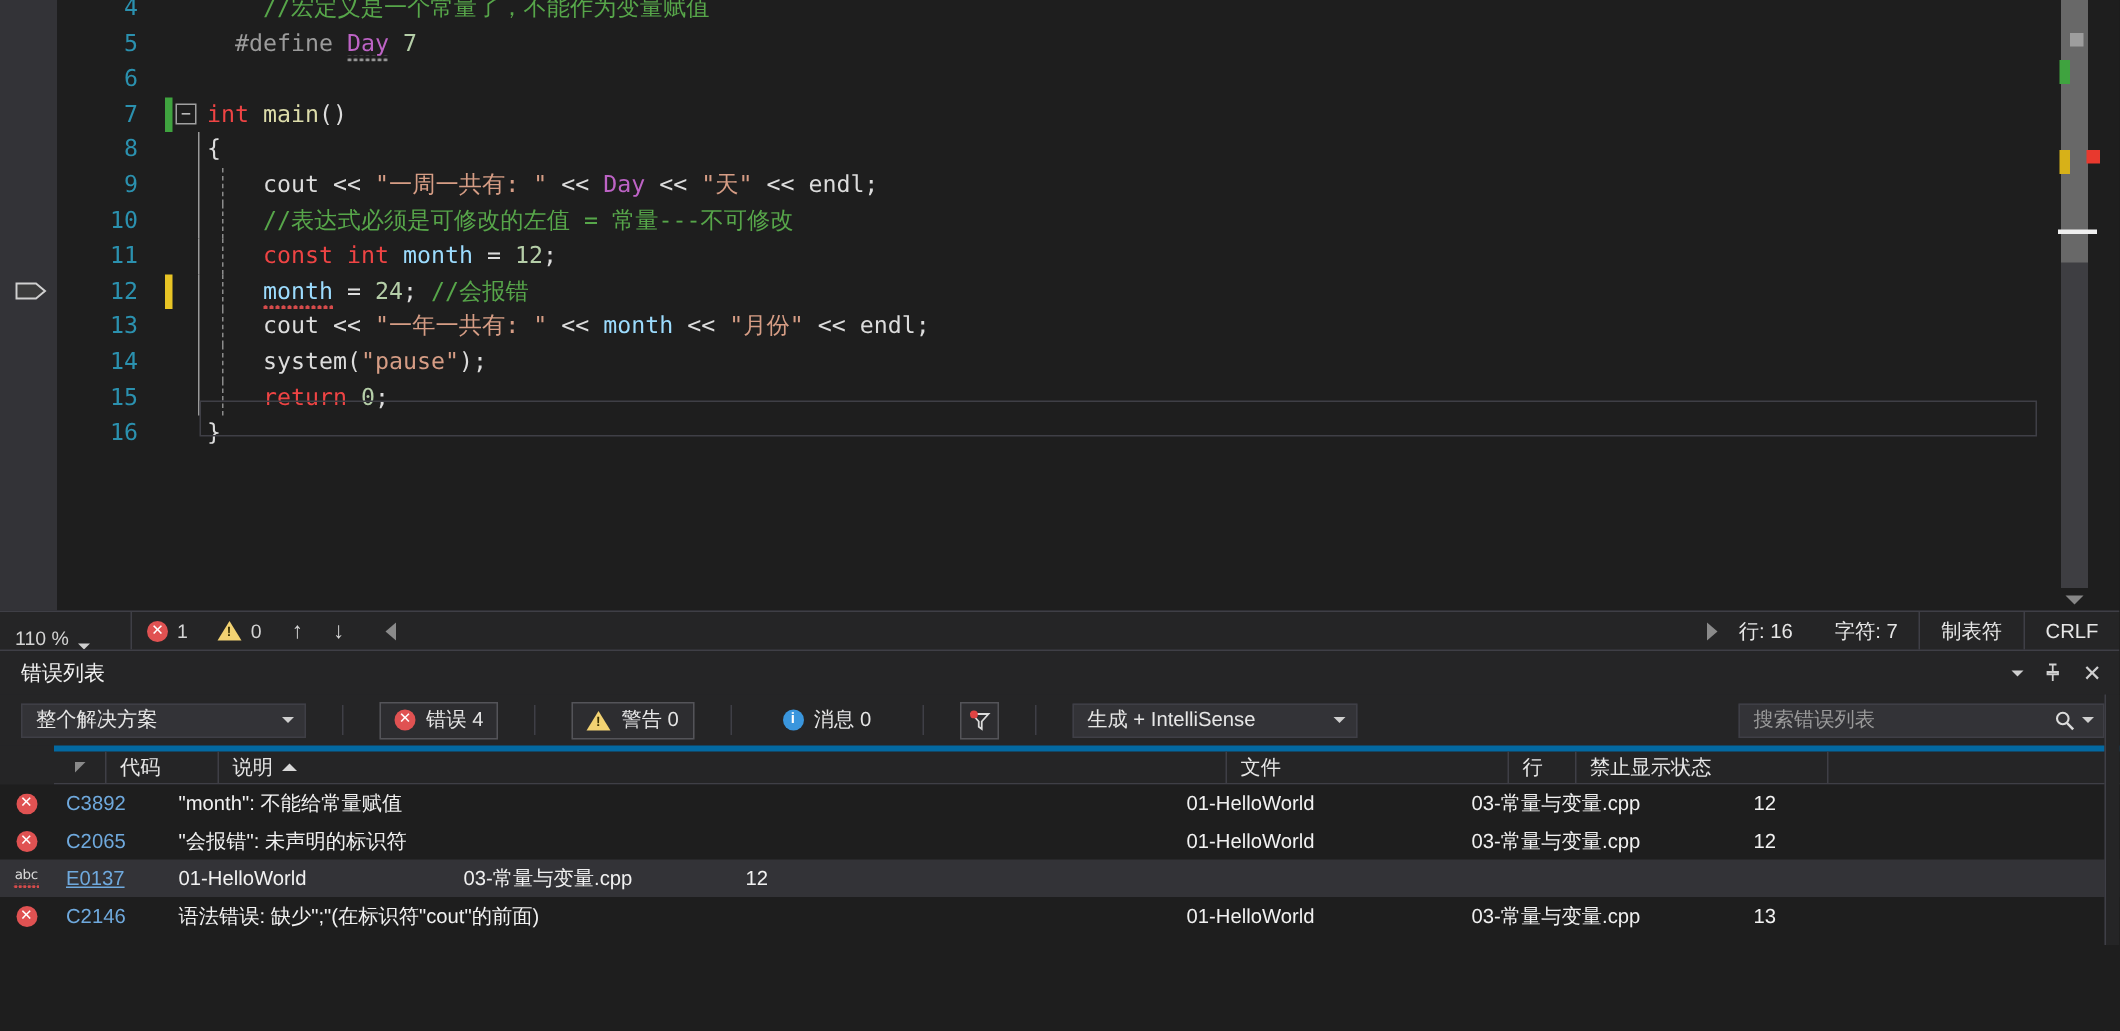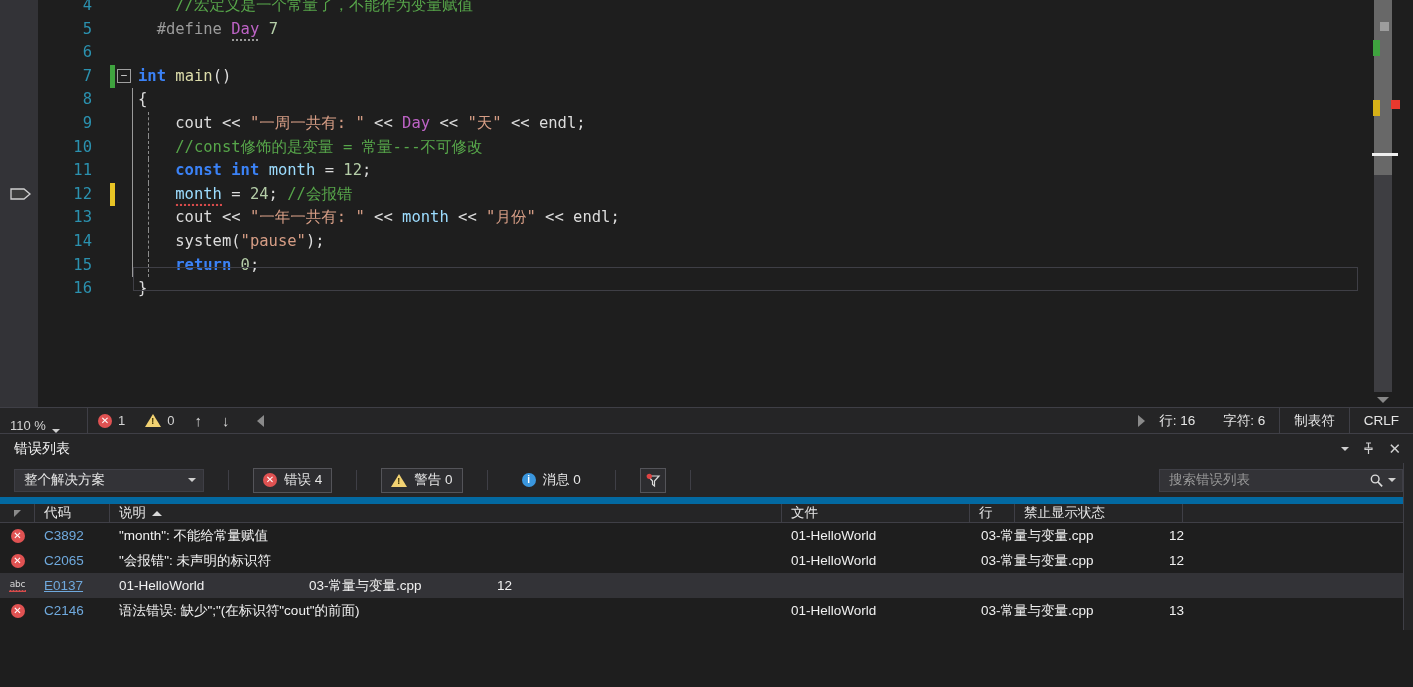--- a/index.html
+++ b/index.html
@@ -51,21 +51,21 @@
     font-size: 15.5px;
   }
   .chg { position: absolute; left: 72px; width: 5px; height: 23.6px; top: 0; }
   .chg.saved { background: #3fa33f; }
   .chg.unsaved { background: #e8c425; }
   .codetext { flex: 1; position: relative; }
 
   
   .t-plain  { color: #dcdcdc; }
   .t-cmt    { color: #57a64a; }
-  .t-kw     { color: #3b82f6; font-weight: bold; }
+  .t-kw     { color: #ef4444; }
   .t-pp     { color: #9b9b9b; }
   .t-macro  { color: #bd63c5; }
   .t-num    { color: #b5cea8; }
   .t-str    { color: #d69d85; }
   .t-var    { color: #9cdcfe; }
   .t-fn     { color: #dcdcaa; }
   .t-punct  { color: #dcdcdc; }
   .squiggle-red {
     background-image: radial-gradient(circle at 2px 3px, #d64b4b 1.3px, transparent 1.6px);
     background-size: 4px 4px;
@@ -238,22 +238,22 @@
     display: flex; align-items: center; gap: 4px;
     padding: 0 6px 0 9px;
     font-size: 13.5px; color: #9a9a9a;
   }
   .search-box .ph { flex: 1; }
 
   
   .grid-header {
     display: flex; height: 26px; align-items: stretch;
     background: #252526;
-    border-top: 7px solid #0369a1; border-bottom: 1px solid #3f3f46;
-    font-size: 13.5px; color: #e6e6e6;
+    border-top: 4px solid #0369a1; border-bottom: 1px solid #3f3f46;
+    font-size: 13.5px; color: #e6e6e6; margin-left: 36px;
   }
   .gh {
     display: flex; align-items: center; gap: 6px;
     padding-left: 9px;
     border-right: 1px solid #3f3f46;
   }
   .sort-asc {
     width: 0; height: 0;
     border-left: 5px solid transparent; border-right: 5px solid transparent;
     border-bottom: 5px solid #d8d8d8;
@@ -313,21 +313,21 @@
     </div>
 
     <div class="code-surface" id="code-surface" style="margin-top: -6px;">
 
       <div class="code-line"><span class="ln">4</span><span class="codetext" style="padding-left: 73.28px;"><span class="t-cmt">//宏定义是一个常量了，不能作为变量赋值</span></span></div>
         <div class="code-line"><span class="ln">5</span><span class="codetext" style="padding-left: 54.64px;"><span class="t-pp">#define </span><span class="t-macro squiggle-gray">Day</span><span class="t-plain"> </span><span class="t-num">7</span></span></div>
         <div class="code-line"><span class="ln">6</span><span class="codetext" style="padding-left: 36px;"></span></div>
         <div class="code-line"><span class="ln">7</span><span class="chg saved"></span><span class="collapse-box">−</span><span class="codetext" style="padding-left: 36px;"><span class="t-kw">int</span><span class="t-plain"> </span><span class="t-fn">main</span><span class="t-punct">()</span></span></div>
         <div class="code-line"><span class="ln">8</span><span class="vline-solid"></span><span class="codetext" style="padding-left: 36px;"><span class="t-punct">{</span></span></div>
         <div class="code-line"><span class="ln">9</span><span class="vline-solid"></span><span class="vline-dash"></span><span class="codetext" style="padding-left: 73.28px;"><span class="t-plain">cout </span><span class="t-punct">&lt;&lt; </span><span class="t-str">"一周一共有: "</span><span class="t-punct"> &lt;&lt; </span><span class="t-macro">Day</span><span class="t-punct"> &lt;&lt; </span><span class="t-str">"天"</span><span class="t-punct"> &lt;&lt; </span><span class="t-plain">endl;</span></span></div>
-        <div class="code-line"><span class="ln">10</span><span class="vline-solid"></span><span class="vline-dash"></span><span class="codetext" style="padding-left: 73.28px;"><span class="t-cmt">//const修饰的是变量 = 常量---不可修改</span></span></div>
+        <div class="code-line"><span class="ln">10</span><span class="vline-solid"></span><span class="vline-dash"></span><span class="codetext" style="padding-left: 73.28px;"><span class="t-cmt">//表达式必须是可修改的左值 = 常量---不可修改</span></span></div>
         <div class="code-line"><span class="ln">11</span><span class="vline-solid"></span><span class="vline-dash"></span><span class="codetext" style="padding-left: 73.28px;"><span class="t-kw">const</span><span class="t-plain"> </span><span class="t-kw">int</span><span class="t-plain"> </span><span class="t-var">month</span><span class="t-plain"> = </span><span class="t-num">12</span><span class="t-punct">;</span></span></div>
         <div class="code-line"><span class="ln">12</span><span class="chg unsaved"></span><span class="vline-solid"></span><span class="vline-dash"></span><span class="codetext" style="padding-left: 73.28px;"><span class="t-var squiggle-red">month</span><span class="t-plain"> = </span><span class="t-num">24</span><span class="t-punct">; </span><span class="t-cmt">//会报错</span></span></div>
         <div class="code-line"><span class="ln">13</span><span class="vline-solid"></span><span class="vline-dash"></span><span class="codetext" style="padding-left: 73.28px;"><span class="t-plain">cout </span><span class="t-punct">&lt;&lt; </span><span class="t-str">"一年一共有: "</span><span class="t-punct"> &lt;&lt; </span><span class="t-var">month</span><span class="t-punct"> &lt;&lt; </span><span class="t-str">"月份"</span><span class="t-punct"> &lt;&lt; </span><span class="t-plain">endl;</span></span></div>
         <div class="code-line"><span class="ln">14</span><span class="vline-solid"></span><span class="vline-dash"></span><span class="codetext" style="padding-left: 73.28px;"><span class="t-plain">system(</span><span class="t-str">"pause"</span><span class="t-plain">);</span></span></div>
         <div class="code-line"><span class="ln">15</span><span class="vline-solid"></span><span class="vline-dash"></span><span class="codetext" style="padding-left: 73.28px;"><span class="t-kw">return</span><span class="t-plain"> </span><span class="t-num">0</span><span class="t-punct">;</span></span></div>
         <div class="code-line"><span class="ln">16</span><span class="codetext" style="padding-left: 36px;"><span class="t-punct">}</span></span></div>
         <div class="block-outline"></div>
     </div>
 
     <div class="editor-scroll">
@@ -358,21 +358,21 @@
       <span>0</span>
     </div>
 
     <span class="sb-arrow">↑</span>
     <span class="sb-arrow">↓</span>
     <span class="sb-caret-left"></span>
 
     <div class="sb-right">
       <span class="sb-caret-right"></span>
       <span class="sb-cell">行: 16</span>
-      <span class="sb-cell">字符: 6</span>
+      <span class="sb-cell">字符: 7</span>
       <span class="sb-cell bordered">制表符</span>
       <span class="sb-cell bordered">CRLF</span>
     </div>
   </div>
 
   <div id="errorlist">
 
     <div class="panel-title">
       <span>错误列表</span>
       <div class="panel-title-actions">
@@ -410,20 +410,24 @@
       <span class="tb-sep"></span>
 
       <div class="filter-btn">
         <svg width="16" height="16" viewBox="0 0 16 16">
           <path d="M3 4 H14 L9.5 9 V14 L7.5 12.5 V9 Z" fill="none" stroke="#dcdcdc" stroke-width="1.2"></path>
           <circle cx="4.3" cy="4.3" r="2.6" fill="#e04343"></circle>
         </svg>
       </div>
       <span class="tb-sep"></span>
 
+      <div class="build-combo">
+        <span>生成 + IntelliSense</span>
+        <span class="tri-down"></span>
+      </div>
 
       <div class="search-box">
         <span class="ph">搜索错误列表</span>
         <svg width="15" height="15" viewBox="0 0 16 16">
           <circle cx="6.6" cy="6.4" r="4.1" fill="none" stroke="#dcdcdc" stroke-width="1.5"></circle>
           <path d="M9.6 9.6 L14 14.2" stroke="#dcdcdc" stroke-width="1.8"></path>
         </svg>
         <span class="tri-down"></span>
       </div>
     </div>

